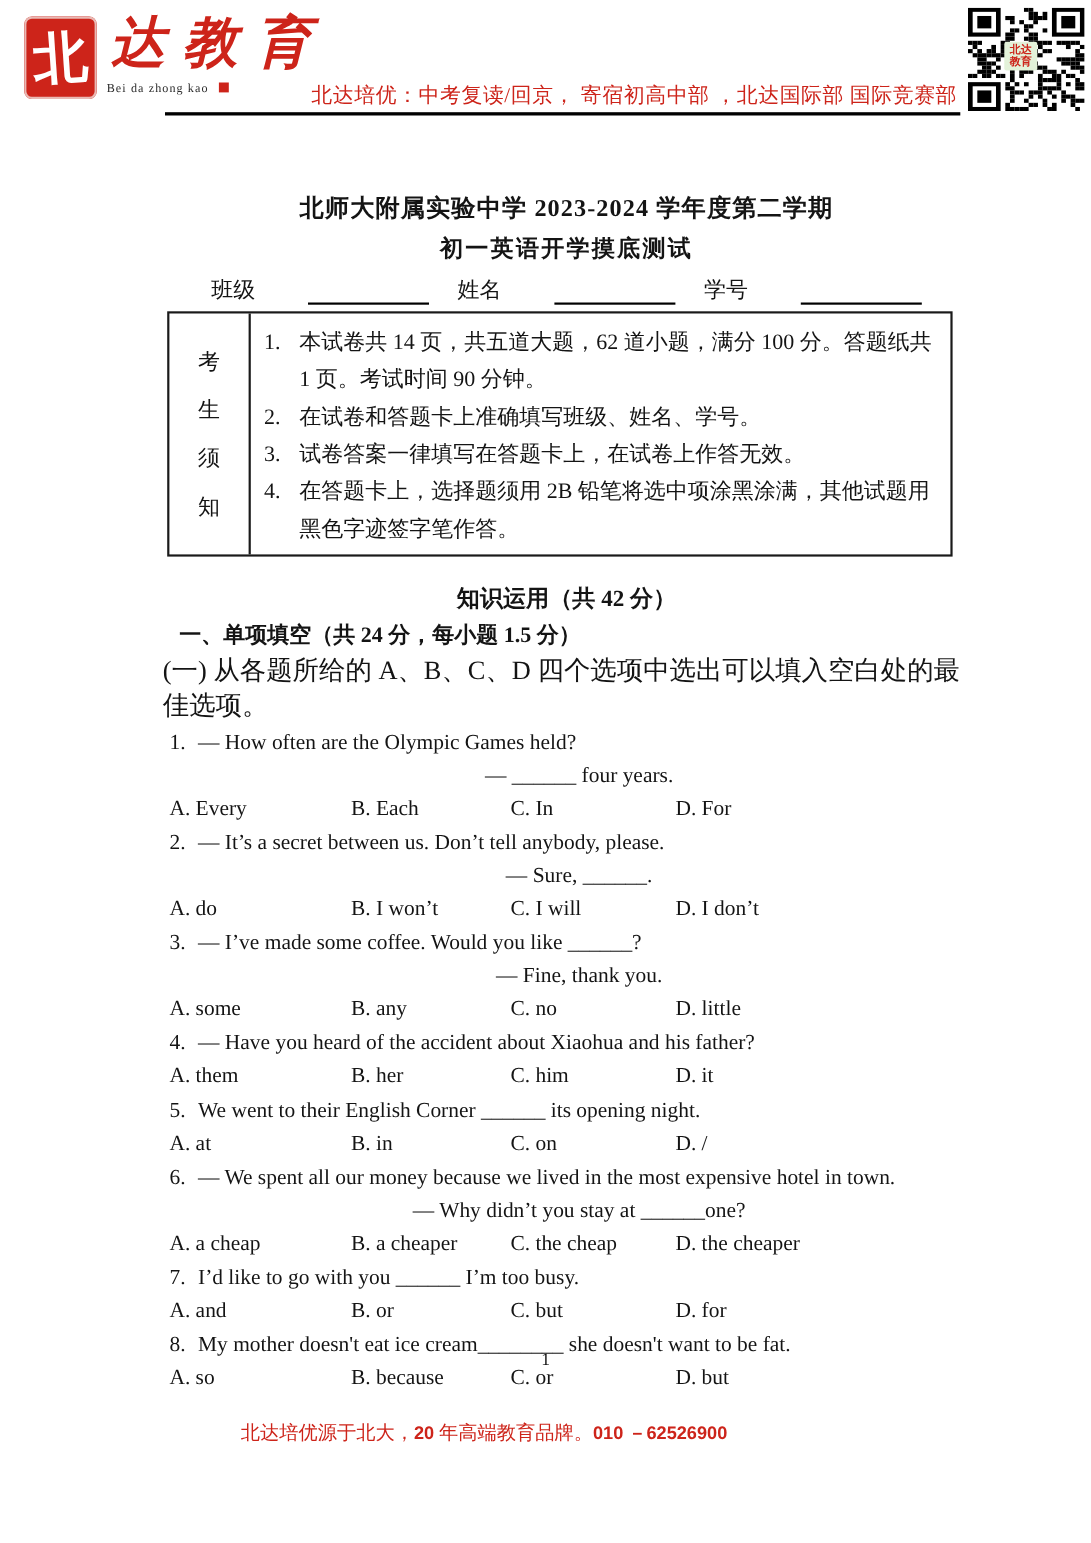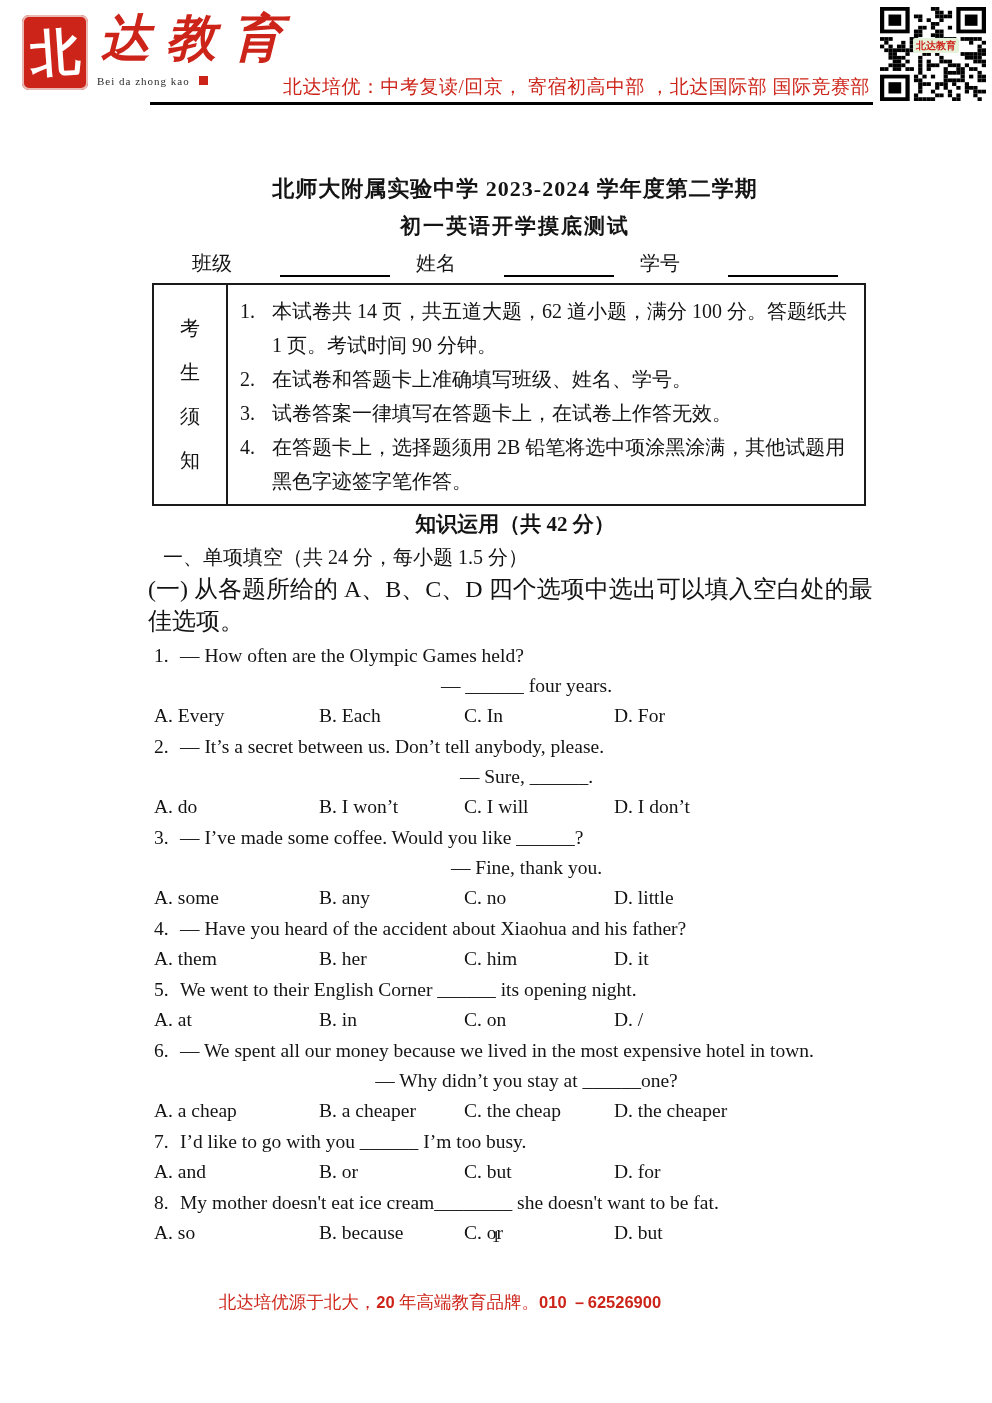--- a/index.html
+++ b/index.html
@@ -33,21 +33,21 @@
   .red-sq{ display:inline-block; width:9px; height:9px; background:var(--brand-red);
     margin-left:9px; }
   .tagline{
     position:absolute; left:283px; top:74px; color:var(--brand-red);
     font-size:19px; letter-spacing:0.5px; white-space:nowrap;
   }
   .header-rule{ position:absolute; left:150px; top:102px; width:723px;
     border-top:3px solid #000; }
   .qr{ position:absolute; left:880px; top:7px; width:106px; height:94px; }
   .qr-label{
-    position:absolute; left:913px; top:38px; width:46px;
+    position:absolute; left:913px; top:38px; width:30px;
     background:#e3f2d9; color:var(--brand-red); font-size:10px; line-height:11px;
     text-align:center; padding:2px 1px; border-radius:2px; font-weight:bold;
   }
 
   
   .content{ padding:0 110px 0 148px; }
   .doc-title{ margin-top:64px; text-align:center; font-size:22px; font-weight:bold;
     letter-spacing:1px; }
   .doc-subtitle{ margin-top:8px; text-align:center; font-size:21px; font-weight:bold;
     letter-spacing:2px; }
@@ -65,22 +65,22 @@
   .notice-side{
     width:74px; border-right:2px solid #1a1a1a; display:flex;
     flex-direction:column; align-items:center; justify-content:center;
     gap:17px; font-size:20px;
   }
   .notice-items{ flex:1; padding:9px 10px 6px 12px; font-size:20px; line-height:34px; }
   .notice-item{ display:flex; }
   .ni-num{ width:32px; flex-shrink:0; }
   .ni-text{ flex:1; }
 
-  .sec-title{ margin-top:4px; text-align:center; font-size:21px; font-weight:bold; }
-  .sub-title{ margin-top:6px; margin-left:15px; font-size:20px; font-weight:normal; }
+  .sec-title{ margin-top:24px; text-align:center; font-size:21px; font-weight:bold; }
+  .sub-title{ margin-top:6px; margin-left:15px; font-size:20px; font-weight:bold; }
   .instruction{ margin-top:2px; font-size:24px; }
 
   .questions{ margin-top:4px; }
   .question{ font-size:19.5px; line-height:30px; margin-bottom:1px; padding-left:6px; }
   .q-first{ display:flex; }
   .q-num{ width:26px; flex-shrink:0; }
   .q-text{ flex:1;font-family:Liberation Serif, serif; }
   .q-line{ margin-left:17px;text-align:center; }
   .q-options{ display:flex; }
   .opt-a{ width:165px; } .opt-b{ width:145px; } .opt-c{ width:150px; } .opt-d{ flex:1; }

